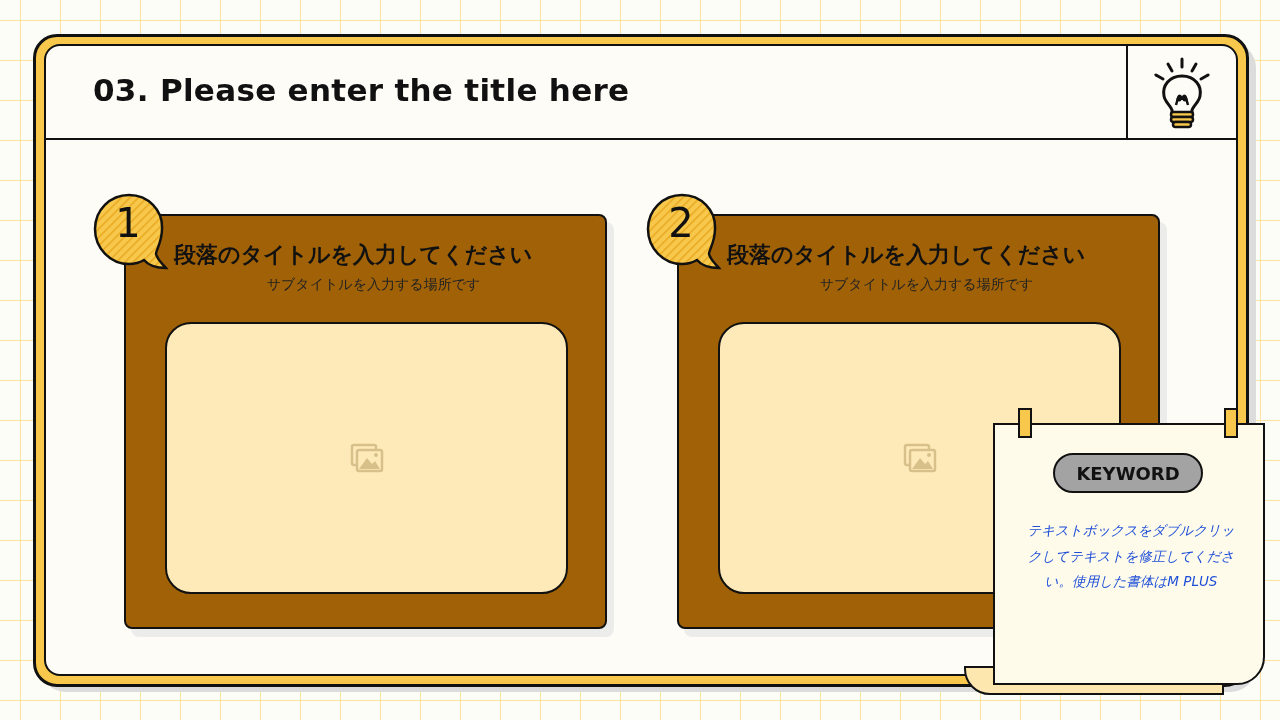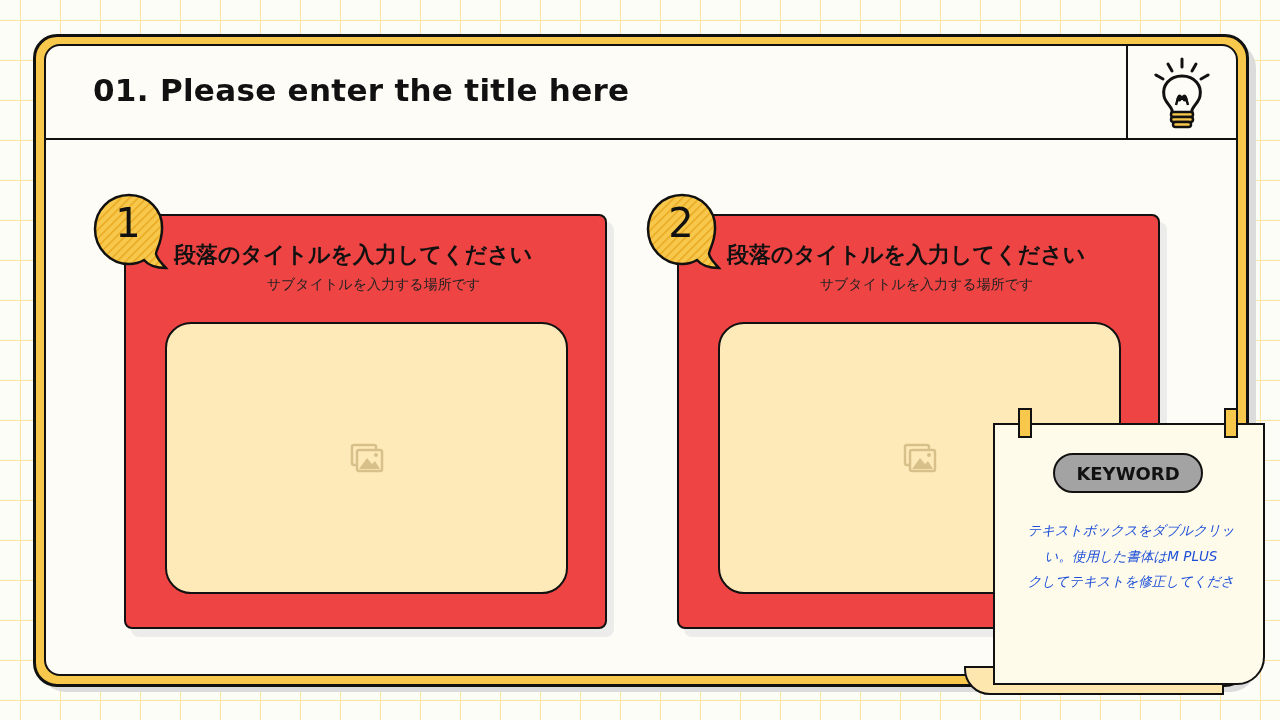--- a/index.html
+++ b/index.html
@@ -39,21 +39,21 @@
   .icon-cell {
     position: absolute; right: 0; top: 0; width: 110px; height: 94px;
     border-left: 2.5px solid #111;
     display: flex; align-items: center; justify-content: center;
   }
   .card-shadow {
     position: absolute; background: #ececea; border-radius: 8px;
   }
   .card {
     position: absolute; width: 483px; height: 415px;
-    border: 2.5px solid #111; border-radius: 8px; background: #ef4444;
+    border: 2.5px solid #111; border-radius: 8px; background: #a16207;
   }
   .card-title {
     position: absolute; left: 48px; top: 24px;
     font-size: 22px; font-weight: bold; white-space: nowrap;
   }
   .card-sub {
     position: absolute; left: 0; right: 0; top: 60px; text-align: center;
     font-size: 14px; color: #222; padding-left: 16px;
   }
   .image-box {
@@ -95,21 +95,21 @@
     text-align: center; font-size: 13.5px; line-height: 25.5px; color: #1d4ed8; font-style: italic;
   }
 </style>
 </head>
 <body>
 
 <div class="frame-shadow"></div>
 <div class="frame-outer">
   <div class="frame-inner">
     <div class="header">
-      <div class="title">01. Please enter the title here</div>
+      <div class="title">03. Please enter the title here</div>
       <div class="icon-cell">
         <svg width="64" height="76" viewBox="0 0 64 76">
           <g stroke="#111" stroke-width="3" stroke-linecap="round" fill="none">
             <line x1="32" y1="4" x2="32" y2="12"></line>
             <line x1="18" y1="9" x2="22" y2="16"></line>
             <line x1="46" y1="9" x2="42" y2="16"></line>
             <line x1="6" y1="20" x2="13" y2="24"></line>
             <line x1="58" y1="20" x2="51" y2="24"></line>
           </g>
           <path d="M32 21 C19 21 12 31 14 41 C15 47 20 50 22 55 L22 58 L42 58 L42 55 C44 50 49 47 50 41 C52 31 45 21 32 21 Z" fill="#fdfcf7" stroke="#111" stroke-width="3"></path>
@@ -182,16 +182,16 @@
 </div>
 
 <div class="keyword-panel">
   <div class="kw-curl"></div>
   <div class="kw-paper"></div>
   <div class="kw-tab" style="left:56px;"></div>
   <div class="kw-tab" style="left:262px;"></div>
   <div class="kw-pill">KEYWORD</div>
   <div class="kw-body">
     <div>テキストボックスをダブルクリッ</div>
+    <div>クしてテキストを修正してくださ</div>
     <div>い。使用した書体はM PLUS</div>
-    <div>クしてテキストを修正してくださ</div>
   </div>
 </div>
 
 </body></html>

